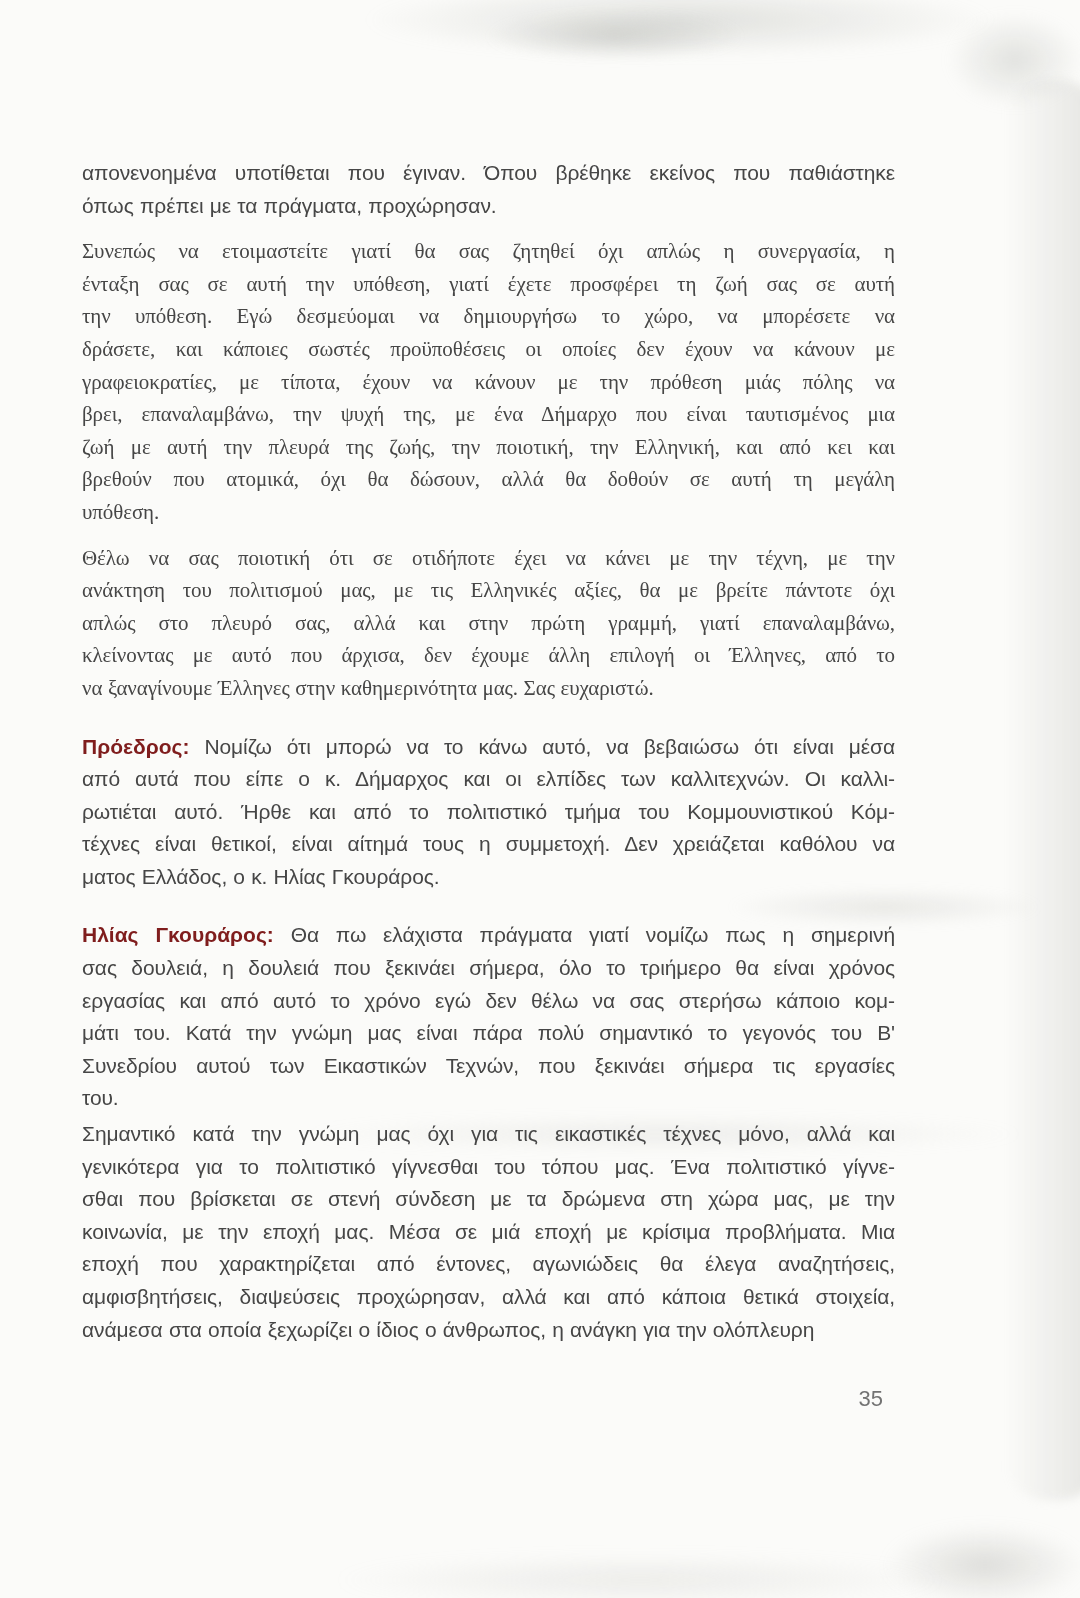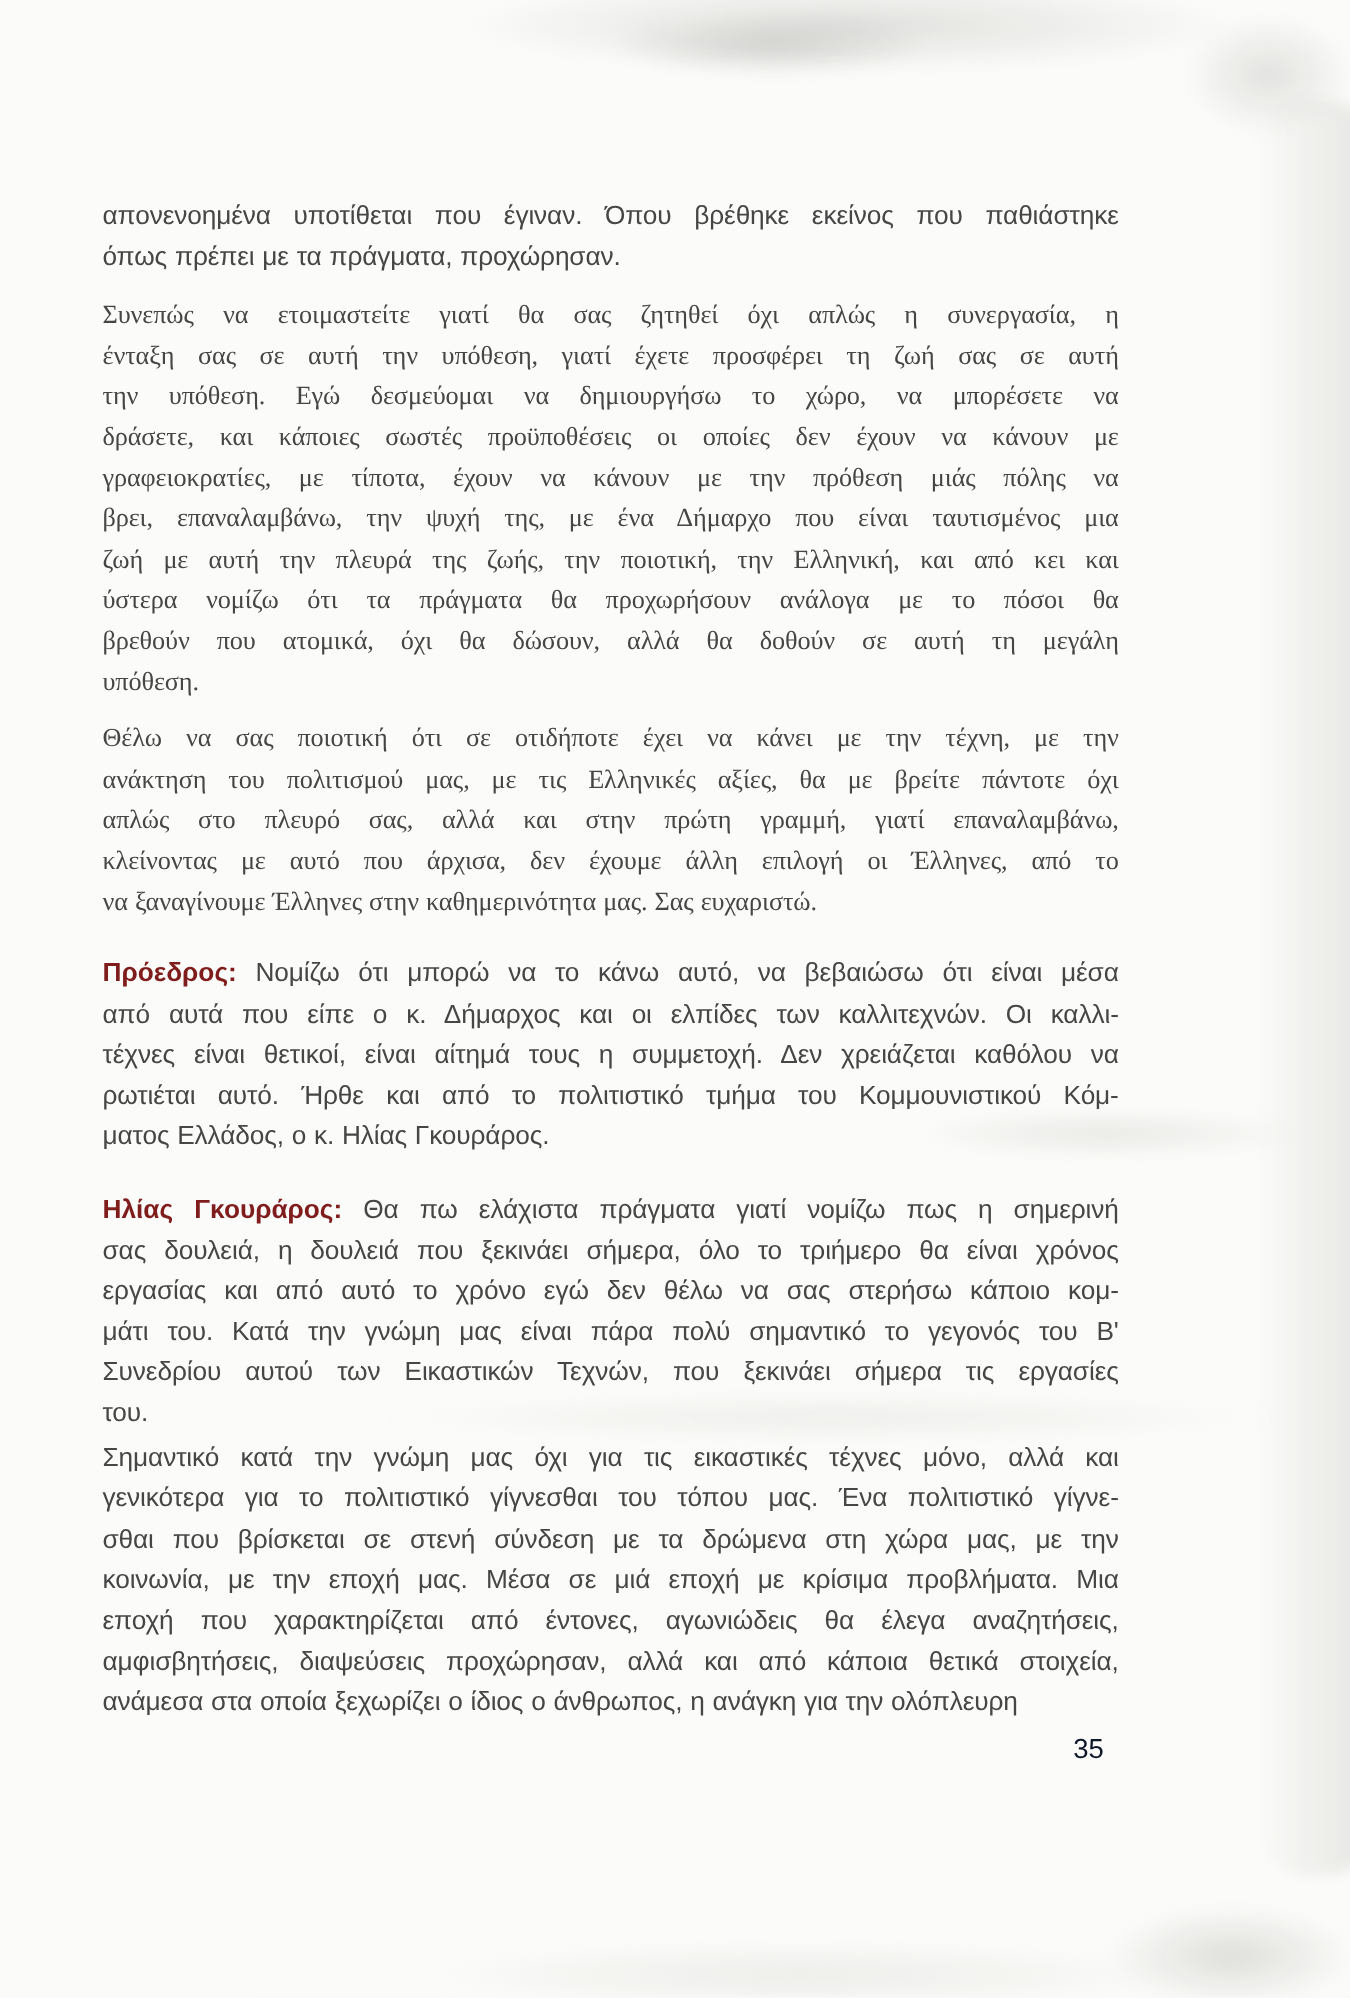--- a/index.html
+++ b/index.html
@@ -75,21 +75,21 @@
   }
   .page-number {
     position: absolute;
     left: 82px;
     top: 1386px;
     width: 813px;
     text-align: right;
     padding-right: 12px;
     box-sizing: border-box;
     font-size: 22px;
-    color: #0f172a;
+    color: #737373;
   }
 </style>
 </head>
 <body>
 
 <div class="page">
   <div class="blob blob-top-strip"></div>
   <div class="blob blob-top-mid"></div>
   <div class="blob blob-top-right"></div>
   <div class="blob blob-right-band"></div>
@@ -104,36 +104,35 @@
         <div class="line last">όπως πρέπει με τα πράγματα, προχώρησαν.</div>
       </div>
       <div class="para small">
         <div class="line">Συνεπώς να ετοιμαστείτε γιατί θα σας ζητηθεί όχι απλώς η συνεργασία, η</div>
         <div class="line">ένταξη σας σε αυτή την υπόθεση, γιατί έχετε προσφέρει τη ζωή σας σε αυτή</div>
         <div class="line">την υπόθεση. Εγώ δεσμεύομαι να δημιουργήσω το χώρο, να μπορέσετε να</div>
         <div class="line">δράσετε, και κάποιες σωστές προϋποθέσεις οι οποίες δεν έχουν να κάνουν με</div>
         <div class="line">γραφειοκρατίες, με τίποτα, έχουν να κάνουν με την πρόθεση μιάς πόλης να</div>
         <div class="line">βρει, επαναλαμβάνω, την ψυχή της, με ένα Δήμαρχο που είναι ταυτισμένος μια</div>
         <div class="line">ζωή με αυτή την πλευρά της ζωής, την ποιοτική, την Ελληνική, και από κει και</div>
-        <div class="line">ύστερα νομίζω ότι τα πράγματα θα προχωρήσουν ανάλογα με το πόσοι θα</div>
         <div class="line">βρεθούν που ατομικά, όχι θα δώσουν, αλλά θα δοθούν σε αυτή τη μεγάλη</div>
         <div class="line last">υπόθεση.</div>
       </div>
       <div class="para small">
         <div class="line">Θέλω να σας ποιοτική ότι σε οτιδήποτε έχει να κάνει με την τέχνη, με την</div>
         <div class="line">ανάκτηση του πολιτισμού μας, με τις Ελληνικές αξίες, θα με βρείτε πάντοτε όχι</div>
         <div class="line">απλώς στο πλευρό σας, αλλά και στην πρώτη γραμμή, γιατί επαναλαμβάνω,</div>
         <div class="line">κλείνοντας με αυτό που άρχισα, δεν έχουμε άλλη επιλογή οι Έλληνες, από το</div>
         <div class="line last">να ξαναγίνουμε Έλληνες στην καθημερινότητα μας. Σας ευχαριστώ.</div>
       </div>
       <div class="para large">
         <div class="line"><strong>Πρόεδρος:</strong> Νομίζω ότι μπορώ να το κάνω αυτό, να βεβαιώσω ότι είναι μέσα</div>
         <div class="line">από αυτά που είπε ο κ. Δήμαρχος και οι ελπίδες των καλλιτεχνών. Οι καλλι-</div>
+        <div class="line">ρωτιέται αυτό. Ήρθε και από το πολιτιστικό τμήμα του Κομμουνιστικού Κόμ-</div>
         <div class="line">τέχνες είναι θετικοί, είναι αίτημά τους η συμμετοχή. Δεν χρειάζεται καθόλου να</div>
-        <div class="line">ρωτιέται αυτό. Ήρθε και από το πολιτιστικό τμήμα του Κομμουνιστικού Κόμ-</div>
         <div class="line last">ματος Ελλάδος, ο κ. Ηλίας Γκουράρος.</div>
       </div>
       <div class="para large">
         <div class="line"><strong>Ηλίας Γκουράρος:</strong> Θα πω ελάχιστα πράγματα γιατί νομίζω πως η σημερινή</div>
         <div class="line">σας δουλειά, η δουλειά που ξεκινάει σήμερα, όλο το τριήμερο θα είναι χρόνος</div>
         <div class="line">εργασίας και από αυτό το χρόνο εγώ δεν θέλω να σας στερήσω κάποιο κομ-</div>
         <div class="line">μάτι του. Κατά την γνώμη μας είναι πάρα πολύ σημαντικό το γεγονός του Β'</div>
         <div class="line">Συνεδρίου αυτού των Εικαστικών Τεχνών, που ξεκινάει σήμερα τις εργασίες</div>
         <div class="line last">του.</div>
       </div>

